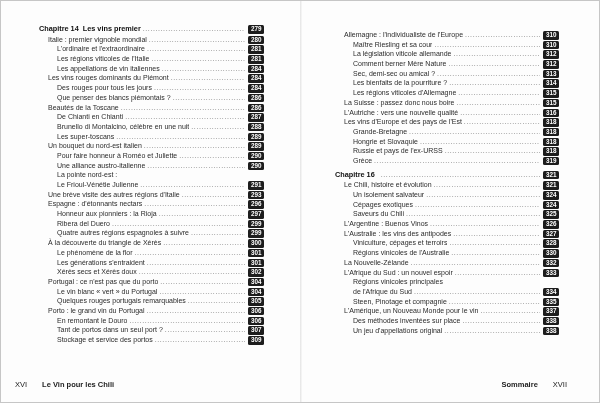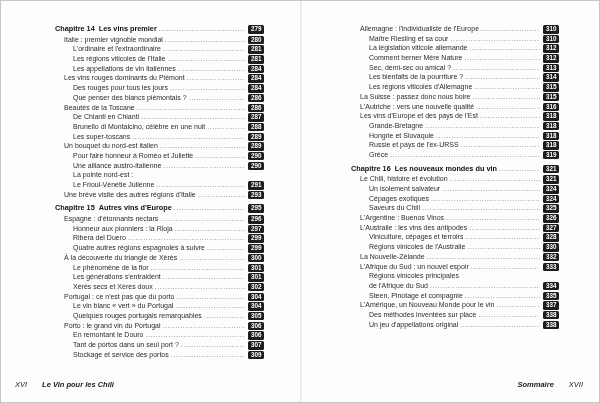--- a/index.html
+++ b/index.html
@@ -8,23 +8,23 @@
     width: 600px;
     height: 403px;
     background: #fdfdfd;
     border: 1px solid #c6c6c6;
     position: relative;
     display: flex;
     font-family: "Liberation Sans", sans-serif;
     color: #2b2b2b;
     overflow: hidden;
   }
-  .page { width: 50%; position: relative; padding-left: 16px; }
+  .page { width: 50%; position: relative; }
   .page.left  .toc { padding: 23px 36px 0 38px; }
-  .page.right .toc { padding: 23px 40px 0 35px; }
+  .page.right .toc { padding: 23px 40px 0 35px; margin-top: 6px; }
 
   .toc-row {
     display: flex;
     align-items: baseline;
     font-size: 7px;
     height: 9.7px;
     line-height: 9.7px;
     white-space: nowrap;
   }
   .level-0 { padding-left: 0; }
@@ -73,24 +73,23 @@
     background: linear-gradient(to right, rgba(0,0,0,0.10), rgba(0,0,0,0.02));
   }
   .footer {
     position: absolute;
     bottom: 13px;
     font-size: 7.5px;
     display: flex;
     gap: 15px;
     align-items: baseline;
     color: #1c1c1c;
-    font-style: italic;
   }
   .page.left  .footer { left: 14px; }
-  .page.right .footer { right: 16px; margin-left: 16px; }
+  .page.right .footer { right: 32px; margin-left: 16px; }
   .footer .bold { font-weight: bold; }
 </style>
 </head>
 <body>
 
 <div class="spread">
 
   <div class="page left">
     <div class="toc">
         <div class="toc-row level-0 chapter">
@@ -174,26 +173,20 @@
         </div>
         <div class="toc-row level-2">
           <span class="toc-label">Le Frioul-Vénétie Julienne</span>
           <span class="toc-dots"></span>
           <span class="toc-page">291</span>
         </div>
         <div class="toc-row level-1">
           <span class="toc-label">Une brève visite des autres régions d'Italie</span>
           <span class="toc-dots"></span>
           <span class="toc-page">293</span>
-        </div>
-        <div class="toc-row level-0 chapter">
-          <span class="chapter-num">Chapitre 15</span>
-          <span class="toc-label">Autres vins d'Europe</span>
-          <span class="toc-dots"></span>
-          <span class="toc-page">295</span>
         </div>
         <div class="toc-row level-1">
           <span class="toc-label">Espagne : d'étonnants nectars</span>
           <span class="toc-dots"></span>
           <span class="toc-page">296</span>
         </div>
         <div class="toc-row level-2">
           <span class="toc-label">Honneur aux pionniers : la Rioja</span>
           <span class="toc-dots"></span>
           <span class="toc-page">297</span>
@@ -337,21 +330,20 @@
           <span class="toc-dots"></span>
           <span class="toc-page">318</span>
         </div>
         <div class="toc-row level-2">
           <span class="toc-label">Grèce</span>
           <span class="toc-dots"></span>
           <span class="toc-page">319</span>
         </div>
         <div class="toc-row level-0 chapter">
           <span class="chapter-num">Chapitre 16</span>
-          <span class="toc-label">Les nouveaux mondes du vin</span>
           <span class="toc-dots"></span>
           <span class="toc-page">321</span>
         </div>
         <div class="toc-row level-1">
           <span class="toc-label">Le Chili, histoire et évolution</span>
           <span class="toc-dots"></span>
           <span class="toc-page">321</span>
         </div>
         <div class="toc-row level-2">
           <span class="toc-label">Un isolement salvateur</span>

